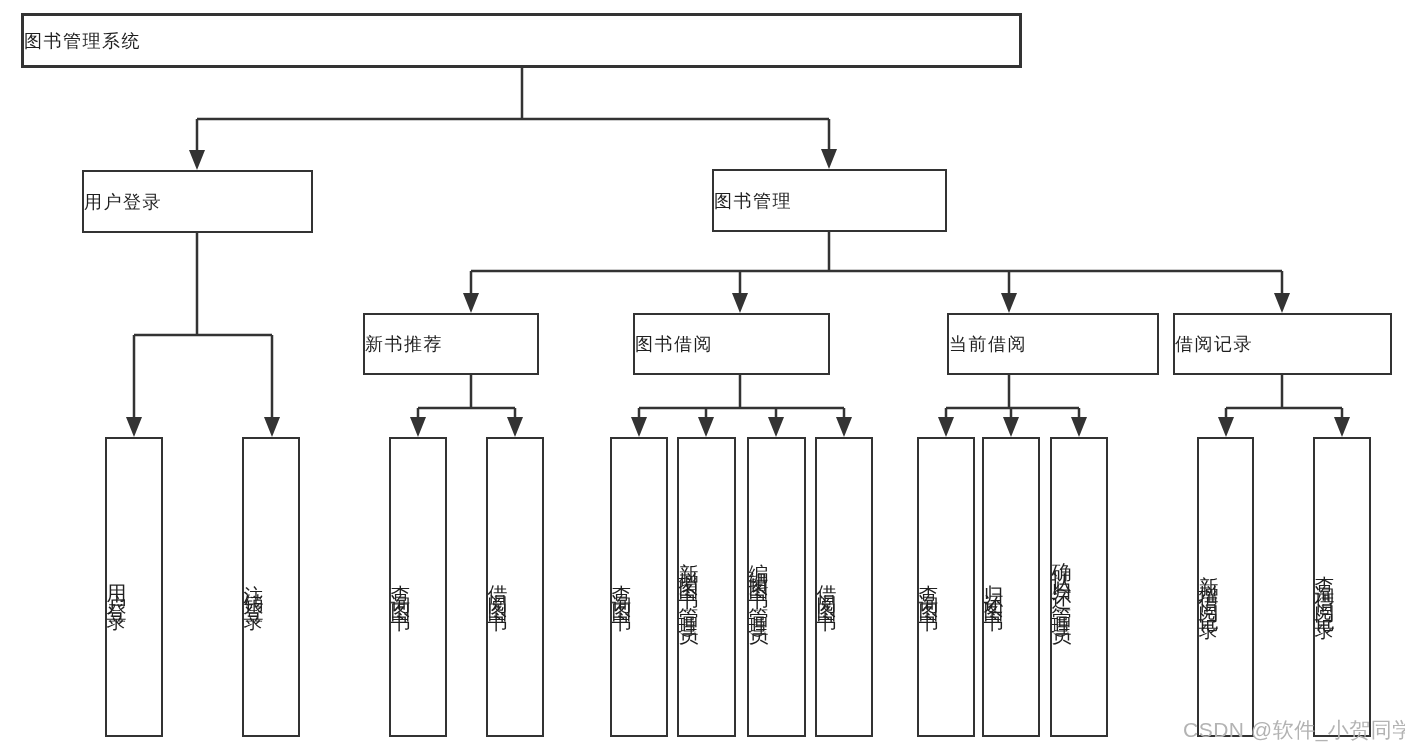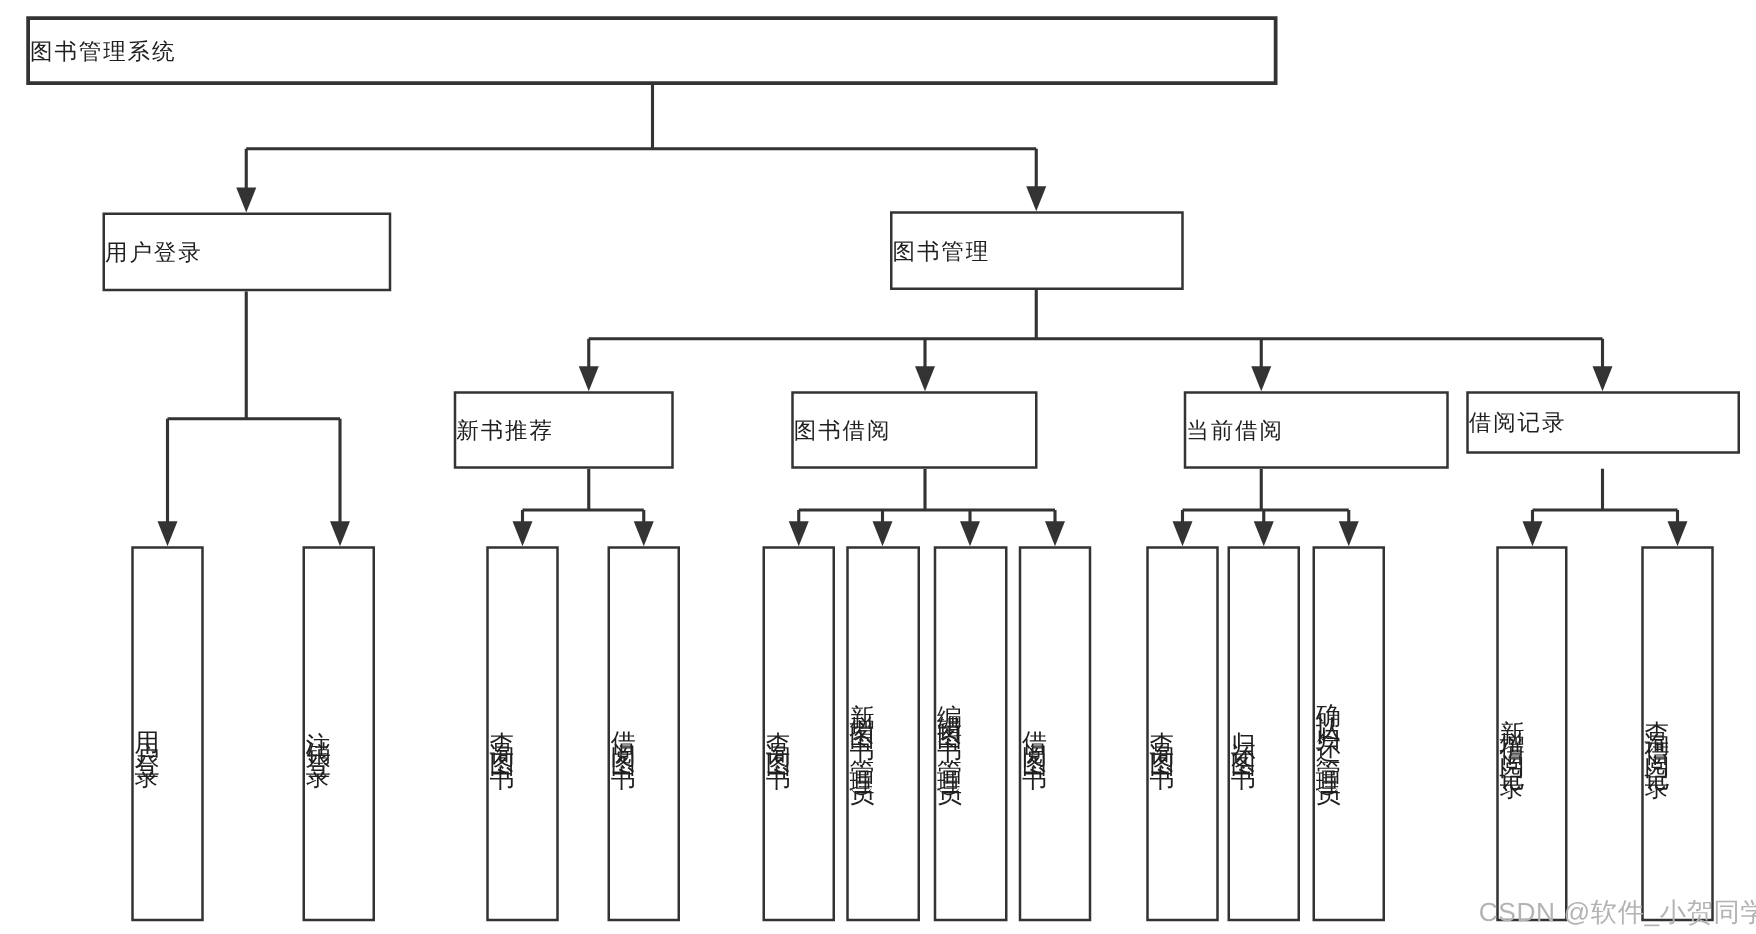--- a/index.html
+++ b/index.html
@@ -77,21 +77,21 @@
 
 <div class="box" style="left:363px;top:313px;width:176px;height:62px;">
   <span class="h-label">新书推荐</span>
 </div>
 <div class="box" style="left:633px;top:313px;width:197px;height:62px;">
   <span class="h-label">图书借阅</span>
 </div>
 <div class="box" style="left:903px;top:313px;width:212px;height:62px;margin-left:44px;">
   <span class="h-label">当前借阅</span>
 </div>
-<div class="box" style="left:1173px;top:313px;width:219px;height:50px;">
+<div class="box" style="left:1173px;top:313px;width:219px;height:62px;">
   <span class="h-label">借阅记录</span>
 </div>
 
 <div class="box leaf" style="left:105px;top:437px;width:58px;height:300px;">
   <span class="v-label">用户登录</span>
 </div>
 <div class="box leaf" style="left:242px;top:437px;width:58px;height:300px;">
   <span class="v-label">注销登录</span>
 </div>
 

